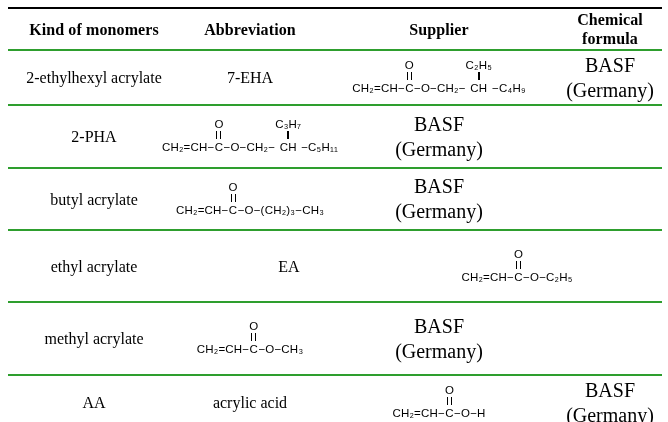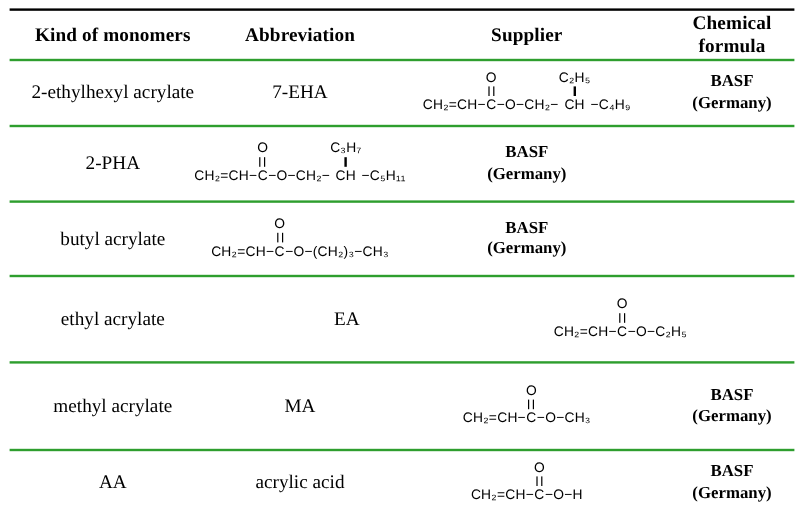--- a/index.html
+++ b/index.html
@@ -41,21 +41,21 @@
     text-align:center;
     font-size:16px;
     line-height:1.2;
     padding:1px 2px;
   }
   .hcell{
     font-weight:700;
     font-size:16px;
     letter-spacing:0.1px;
   }
-  .supplier-cell{font-size:14px;line-height:1.25;font-weight:bold;}
+  .supplier-cell{font-size:20px;line-height:1.25;}
   
   .formula{
     display:flex;
     align-items:flex-end;
     justify-content:center;
     font-family:"Liberation Sans","DejaVu Sans",sans-serif;
     font-size:11.5px;
     letter-spacing:0.2px;
     white-space:nowrap;
   }
@@ -169,21 +169,20 @@
               <span class="chain">−O−C₂H₅</span>
             </div>
           </div>
           <div class="cell supplier-cell">
             <div>BASF</div>
             <div>(Germany)</div>
           </div>
         </div>
         <div class="row body">
           <div class="cell">methyl acrylate</div>
-          <div class="cell">MA</div>
           <div class="cell">
             <div class="formula">
               <span class="chain">CH₂=CH−</span>
               <span class="stack">
                 <span class="above">O</span>
                 <span class="bond double"></span>
                 <span class="atom">C</span>
               </span>
               <span class="chain">−O−CH₃</span>
             </div>

